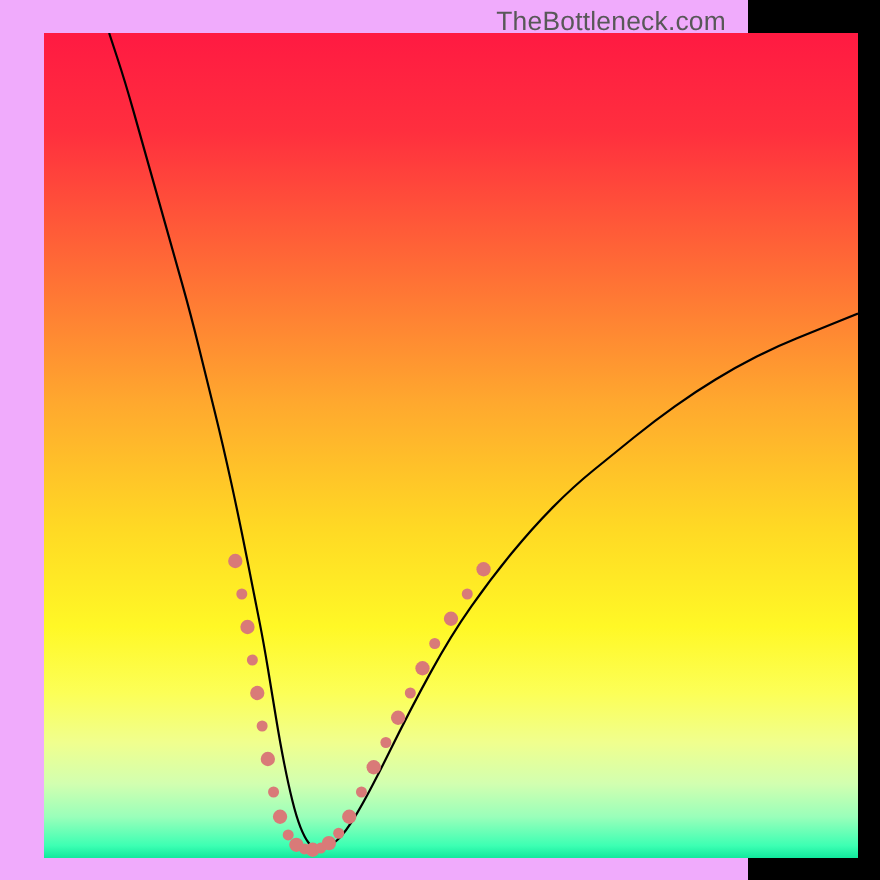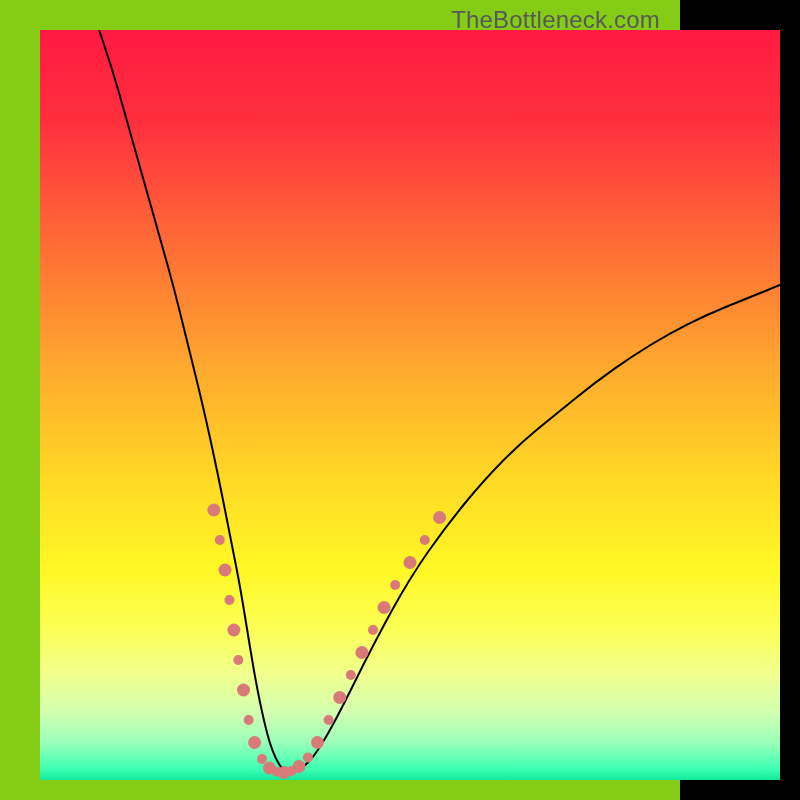--- a/index.html
+++ b/index.html
@@ -10,21 +10,21 @@
     overflow: hidden;
     background: #000;
     font-family: Arial, Helvetica, sans-serif;
   }
   .frame {
     position: absolute;
     left: 0;
     top: 0;
     width: 680px;
     height: 800px;
-    background: #84cc16;
+    background: #f0abfc;
   }
   .plot-area {
     position: absolute;
     left: 40px;
     top: 30px;
     width: 740px;
     height: 750px;
     overflow: hidden;
   }
   .gradient-bg {

